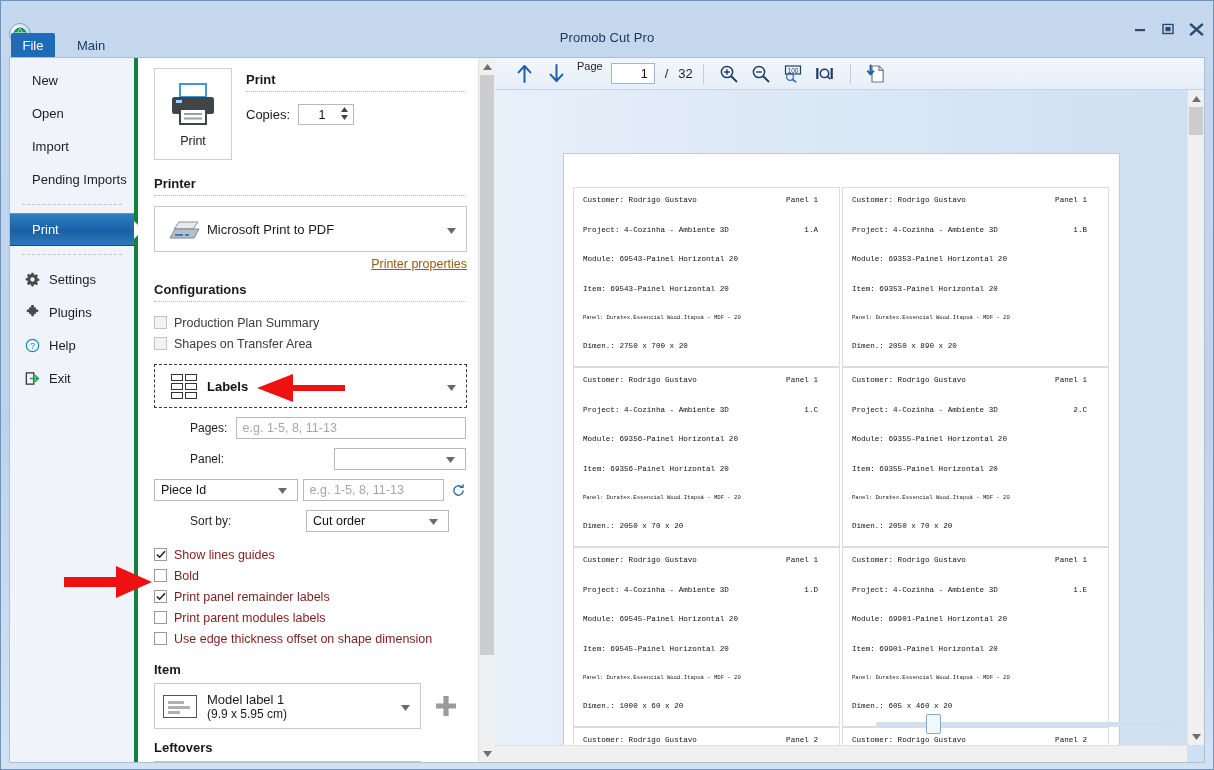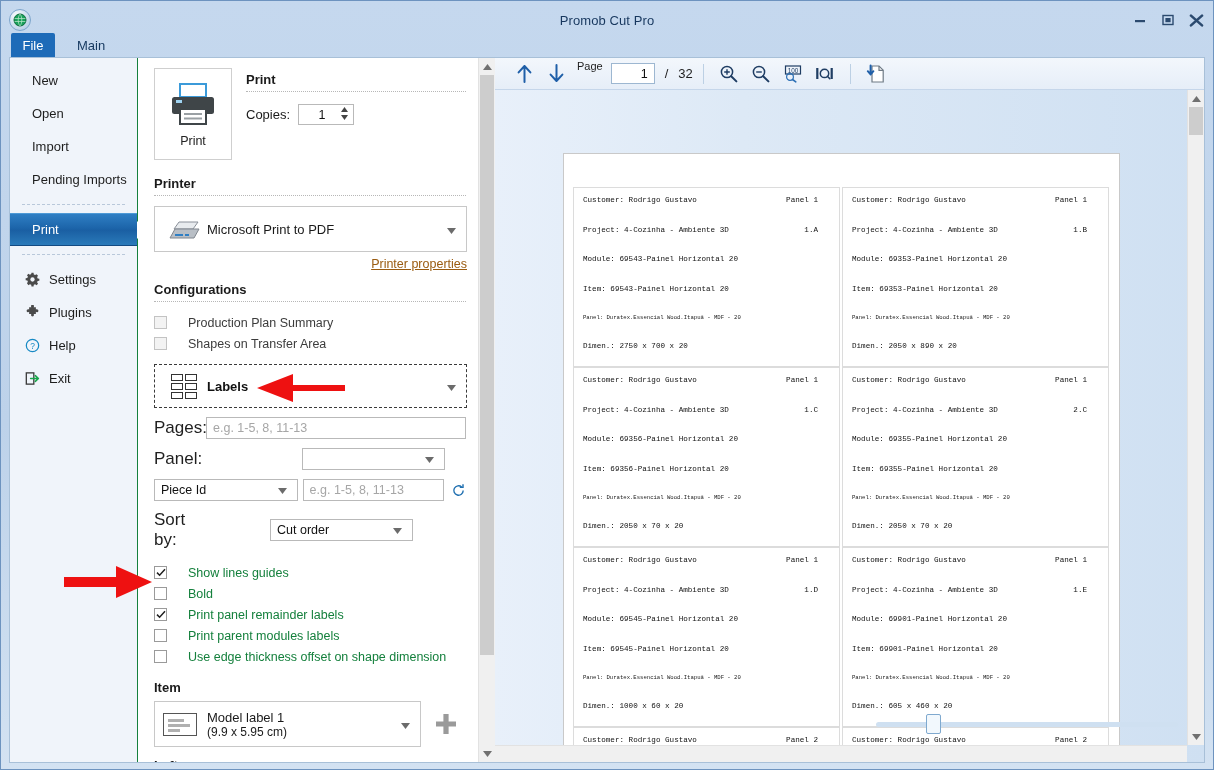--- a/index.html
+++ b/index.html
@@ -12,22 +12,22 @@
   #app {
     position: relative;
     width: 1214px; height: 770px;
     background: linear-gradient(to bottom, #c5d8ee 0%, #bdd2ea 55%, #d3e2f2 100%);
     border: 1px solid #6d93bf;
     overflow: hidden;
   }
 
   
   .titlebar {
-    position: absolute; top: 3px; left: 0; right: 0; height: 32px;
-    display: flex; align-items: center;
+    position: absolute; top: 12px; left: 0; right: 0; height: 32px;
+    display: flex; align-items: flex-end;
   }
   .title-icon {
     width: 22px; height: 22px; margin-left: 8px;
     border-radius: 50%;
     background: radial-gradient(circle at 35% 30%, #ffffff 0%, #d7e5f3 40%, #a9c4de 100%);
     border: 1px solid #7ea6cc;
     display: flex; align-items: center; justify-content: center;
   }
   .title-icon svg { display:block; }
   .title-text {
@@ -63,21 +63,21 @@
   .body-frame {
     position: absolute; top: 56px; left: 8px; right: 8px; bottom: 6px;
     background: #ffffff;
     border: 1px solid #a8c0d8;
   }
 
   
   .leftnav {
     position: absolute; top: 0; left: 0; width: 128px; bottom: 0;
     background: #f0f4fa;
-    border-right: 1px solid #15803d;
+    border-right: 4px solid #15803d;
   }
   .nav-item {
     height: 33px; display: flex; align-items: center;
     padding-left: 22px; font-size: 13px; color: #1d1d1d;
   }
   .nav-item.icon-item { padding-left: 14px; gap: 8px; }
   .nav-item.selected {
     background: linear-gradient(to bottom, #2f7fc4 0%, #1b63a8 48%, #1a5fa3 52%, #2a7ab9 100%);
     color: #ffffff;
     border-top: 1px solid #4e9ad6;
@@ -133,40 +133,40 @@
   }
   .combo .cimg { width: 44px; display:flex; align-items:center; justify-content:center; }
   .combo .ctext { font-size: 13px; color: #1a1a1a; }
   .caret { position: absolute; right: 10px; top: 50%; transform: translateY(-50%); }
 
   .printer-props {
     text-align: right; width: 313px; margin-top: 5px;
     font-size: 12.5px; color: #9a5b10; text-decoration: underline; cursor: pointer;
   }
 
-  .cb-row { display: flex; align-items: center; gap: 21px; height: 21px; }
+  .cb-row { display: flex; align-items: center; gap: 7px; height: 21px; }
   .cb {
     width: 13px; height: 13px; border: 1px solid #9a9a9a; background: #fff;
     display:flex; align-items:center; justify-content:center; flex: none;
   }
   .cb.dim { border-color:#c3c3c3; background:#f3f3f3; }
-  .cb-lbl { font-size: 12.5px; color: #15803d; }
+  .cb-lbl { font-size: 12.5px; color: #7f1d1d; }
   .cb-lbl.dim { color: #3c3c3c; }
 
   .labels-combo {
     width: 313px; height: 44px; border: 1px dashed #3a3a3a; background: #fff;
     display: flex; align-items: center; padding: 0 8px; position: relative; margin-top: 10px; text-align: right;
   }
   .labels-combo .ctext { font-size: 13px; font-weight: bold; color: #111; margin-left: 10px; }
   .grid-ico { display:flex; flex-direction:column; gap:2px; margin-left: 8px; }
   .grid-ico .r { display:flex; gap:2px; }
   .grid-ico .c { width: 12px; height: 7px; border: 1px solid #333; background:#fff; }
 
   .field-row { display: flex; align-items: center; margin-top: 9px; }
-  .field-lbl { font-size: 17px; color: #1f1f1f; width: 52px; }
+  .field-lbl { font-size: 12px; color: #1f1f1f; width: 52px; margin-left: 36px; }
   .txt {
     height: 22px; border: 1px solid #b9b9b9; background: #fff;
     font-size: 12.5px; color: #111; display: flex; align-items: center; padding: 0 6px;
   }
   .txt .ph { color: #a6a6a6; }
   .sel {
     height: 22px; border: 1px solid #b9b9b9; background: #fff; position: relative;
     font-size: 12.5px; color: #111; display: flex; align-items: center; padding: 0 6px;
   }
   .refresh { margin-left: 6px; width: 16px; height: 16px; display:flex; align-items:center; justify-content:center; }

